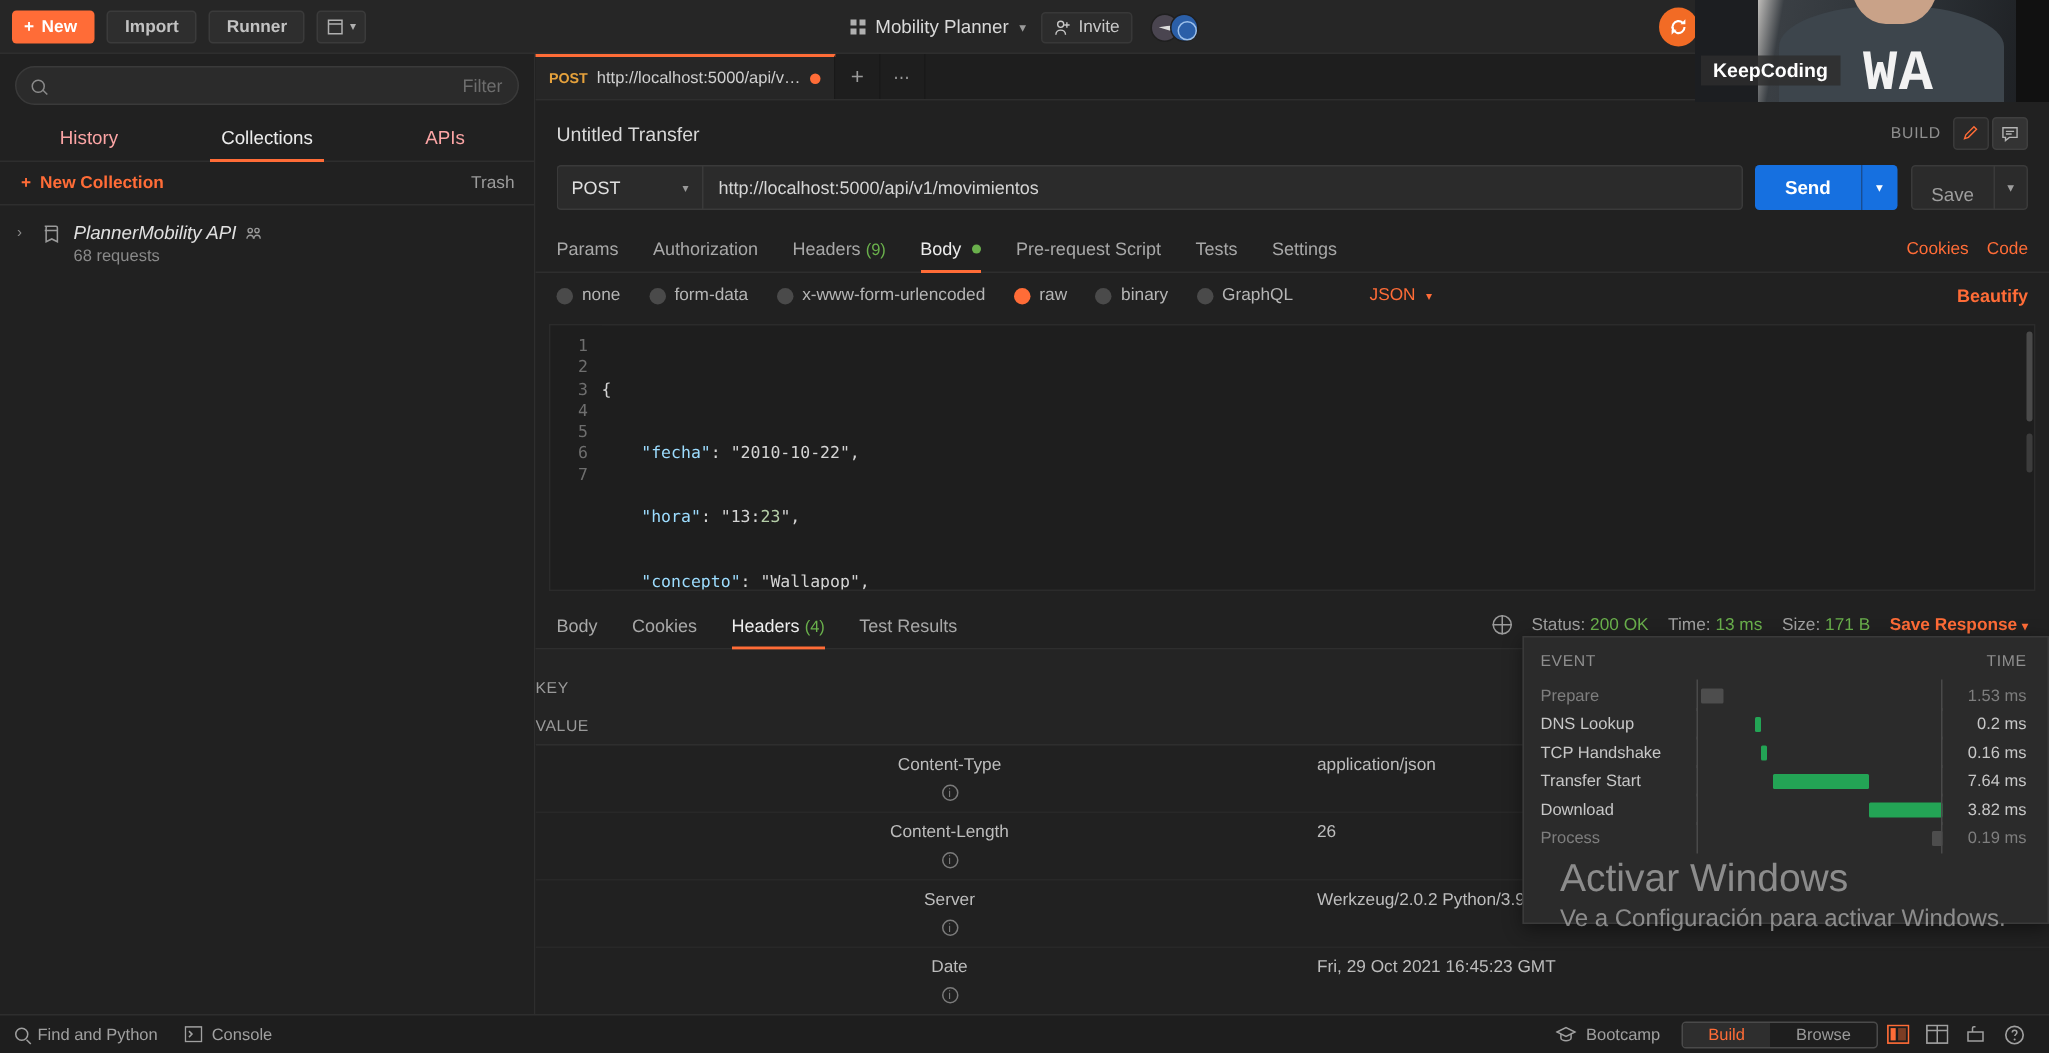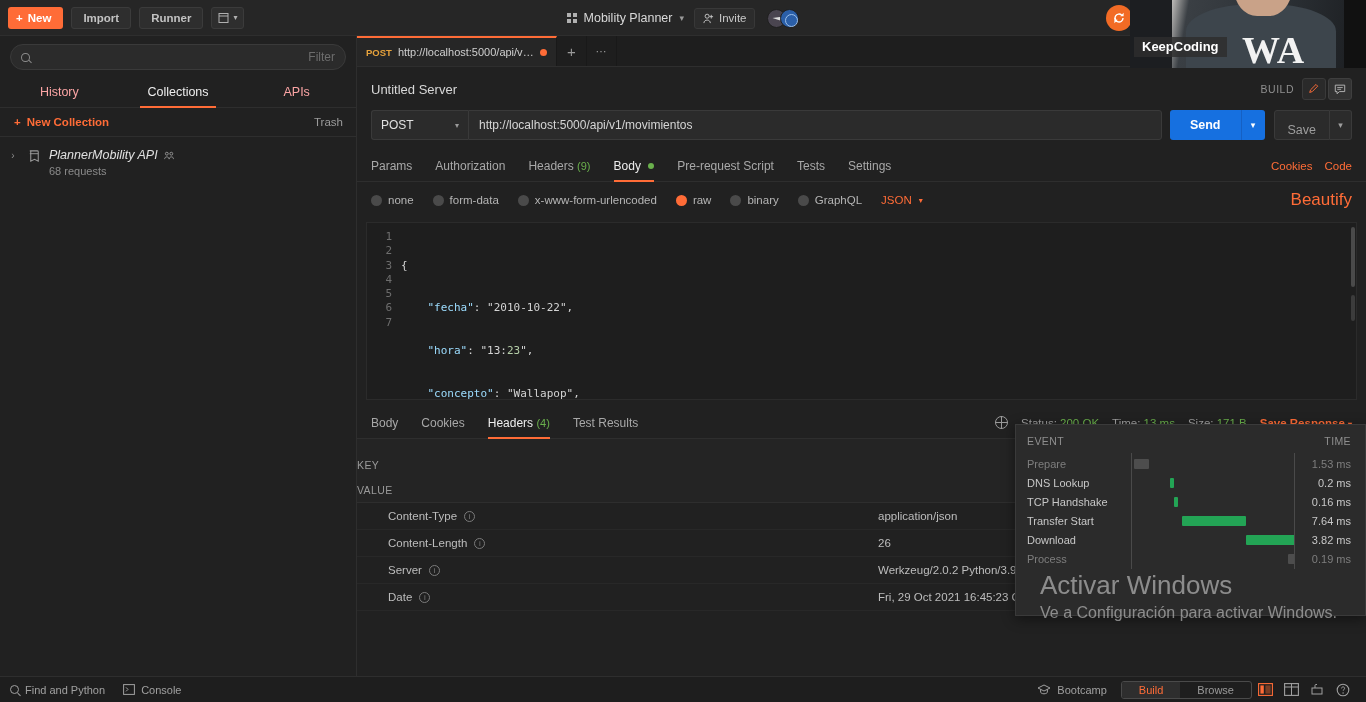--- a/index.html
+++ b/index.html
@@ -66,21 +66,21 @@
   .wc-body {
     position: absolute; left: 56px; top: 4px; width: 150px; height: 80px;
     background: #3d454c; border-radius: 46% 46% 0 0 / 34% 34% 0 0;
   }
   .wc-head {
     position: absolute; left: 104px; top: -30px; width: 58px; height: 46px;
     background: #c9a288; border-radius: 0 0 40% 40% / 0 0 60% 60%;
   }
   .wc-wa {
     position: absolute; left: 112px; top: 28px; color: #f2f2f2;
-    font-size: 38px; font-weight: 800; letter-spacing: 1px; font-family: Liberation Serif, serif;
+    font-size: 38px; font-weight: 800; letter-spacing: 1px; font-family: Liberation Mono, monospace;
   }
   .wc-dark-l { position: absolute; left: 0; top: 0; width: 42px; height: 68px; background: #1c1e21; }
   .wc-dark-r { position: absolute; right: 0; top: 0; width: 22px; height: 68px; background: #111; }
   .wc-label {
     position: absolute; left: 4px; bottom: 11px; background: rgba(45,45,45,.82);
     color: #fff; font-size: 13px; font-weight: 700; padding: 2px 8px 3px; z-index: 3;
   }
 
   
   .main { display: flex; flex: 1; min-height: 0; }
@@ -181,22 +181,22 @@
   .rt.active::after { content:""; position:absolute; left:0; right:0; bottom:-1px; height:2px; background:#ff6c37; }
   .rt .cnt { color: #6ab04c; font-size: 11px; }
   .rt .gdot { display:inline-block; width:6px; height:6px; border-radius:50%; background:#6ab04c; margin-left:4px; vertical-align: 1px;}
   .rt-right { margin-left: auto; display: flex; gap: 12px; }
   .link-orange { color: #ff6c37; font-size: 11.5px; cursor: pointer; }
 
   .body-opts { display: flex; align-items: center; padding: 8px 14px 8px; gap: 0; }
   .opt { display: flex; align-items: center; gap: 6px; margin-right: 19px; font-size: 11.5px; color: #b5b5b5; cursor: pointer; }
   .radio { width: 11px; height: 11px; border-radius: 50%; background: #4a4a4a; flex: none; }
   .radio.on { background: #ff6c37; }
-  .json-sel { display: flex; align-items: center; gap: 7px; color: #ff6c37; font-size: 11.5px; cursor: pointer; }
-  .beautify { margin-left: auto; color: #ff6c37; font-size: 17px; cursor: pointer; }
+  .json-sel { display: flex; align-items: center; gap: 7px; color: #ff6c37; font-size: 11.5px; cursor: pointer; margin-left: 32px; }
+  .beautify { margin-left: auto; color: #ff6c37; font-size: 12px; cursor: pointer; font-weight: bold; }
 
   
   .editor-wrap {
     margin: 4px 9px 0 9px; background: #1e1e1e; border: 1px solid #2b2b2b;
     position: relative; height: 178px; display: flex; overflow: hidden;
   }
   .gutter {
     width: 34px; padding-top: 7px; text-align: right; padding-right: 9px;
     color: #6e6e6e; font-family: "DejaVu Sans Mono", monospace; font-size: 11px; line-height: 14.3px;
     user-select: none; background: #1e1e1e;
@@ -217,21 +217,21 @@
   .meta-right .v { color: #6ab04c; }
   .globe { width: 13px; height: 13px; border: 1.3px solid #9a9a9a; border-radius: 50%; position: relative; }
   .globe::before { content:""; position:absolute; left:5px; top:-1.3px; width:1.3px; height:13px; background:#9a9a9a; }
   .globe::after { content:""; position:absolute; left:-1.3px; top:5px; width:13px; height:1.3px; background:#9a9a9a; }
   .save-resp { color: #ff6c37; font-size: 11.5px; font-weight: 600; cursor: pointer; }
 
   .tbl { width: 100%; font-size: 11.5px; }
   .tbl .hrow { display: flex; border-bottom: 1px solid #2e2e2e; background: #242424; flex-direction: column; }
   .tbl .hrow div { padding: 7px 0 6px; color: #9a9a9a; font-size: 10.5px; letter-spacing: .4px; }
   .tbl .row { display: flex; border-bottom: 1px solid #282828; }
-  .tbl .row div { padding: 7px 0 7px; color: #bdbdbd; }
+  .tbl .row div { padding: 7px 0 7px; color: #bdbdbd; flex-direction: column; }
   .c-gut { width: 31px; flex: none; }
   .c-key { width: 490px; flex: none; display: flex; align-items: center; gap: 7px; }
   .c-val { flex: 1; }
   .info-i {
     width: 11px; height: 11px; border: 1px solid #7b7b7b; border-radius: 50%;
     color: #7b7b7b; font-size: 8px; line-height: 9px; text-align: center; flex: none; cursor: pointer;
   }
   .resp-tabarea { flex: 1; overflow: hidden; position: relative; }
 
   
@@ -388,21 +388,21 @@
         <div class="req-tab">
           <span class="verb-sm">POST</span>
           <span class="tab-url">http://localhost:5000/api/v1/m...</span>
           <span class="dot-unsaved"></span>
         </div>
         <div class="tab-add">+</div>
         <div class="tab-more">⋯</div>
       </div>
 
       <div class="req-title-row">
-        <div class="req-title">Untitled Server</div>
+        <div class="req-title">Untitled Transfer</div>
         <div class="build-tag">BUILD</div>
         <div class="sq-btn">
           <svg width="12" height="12" viewBox="0 0 14 14">
             <path d="M2 11l1-3 6.3-6.3 2 2L5 10l-3 1z" fill="none" stroke="#ff6c37" stroke-width="1.1"></path>
           </svg>
         </div>
         <div class="sq-btn alt">
           <svg width="12" height="12" viewBox="0 0 14 14">
             <path d="M1.5 2.5h11v7.5h-6L3.5 12.5V10H1.5z" fill="none" stroke="#b5b5b5" stroke-width="1.1"></path>
             <line x1="3.8" y1="5.3" x2="10.2" y2="5.3" stroke="#b5b5b5" stroke-width="1"></line>

